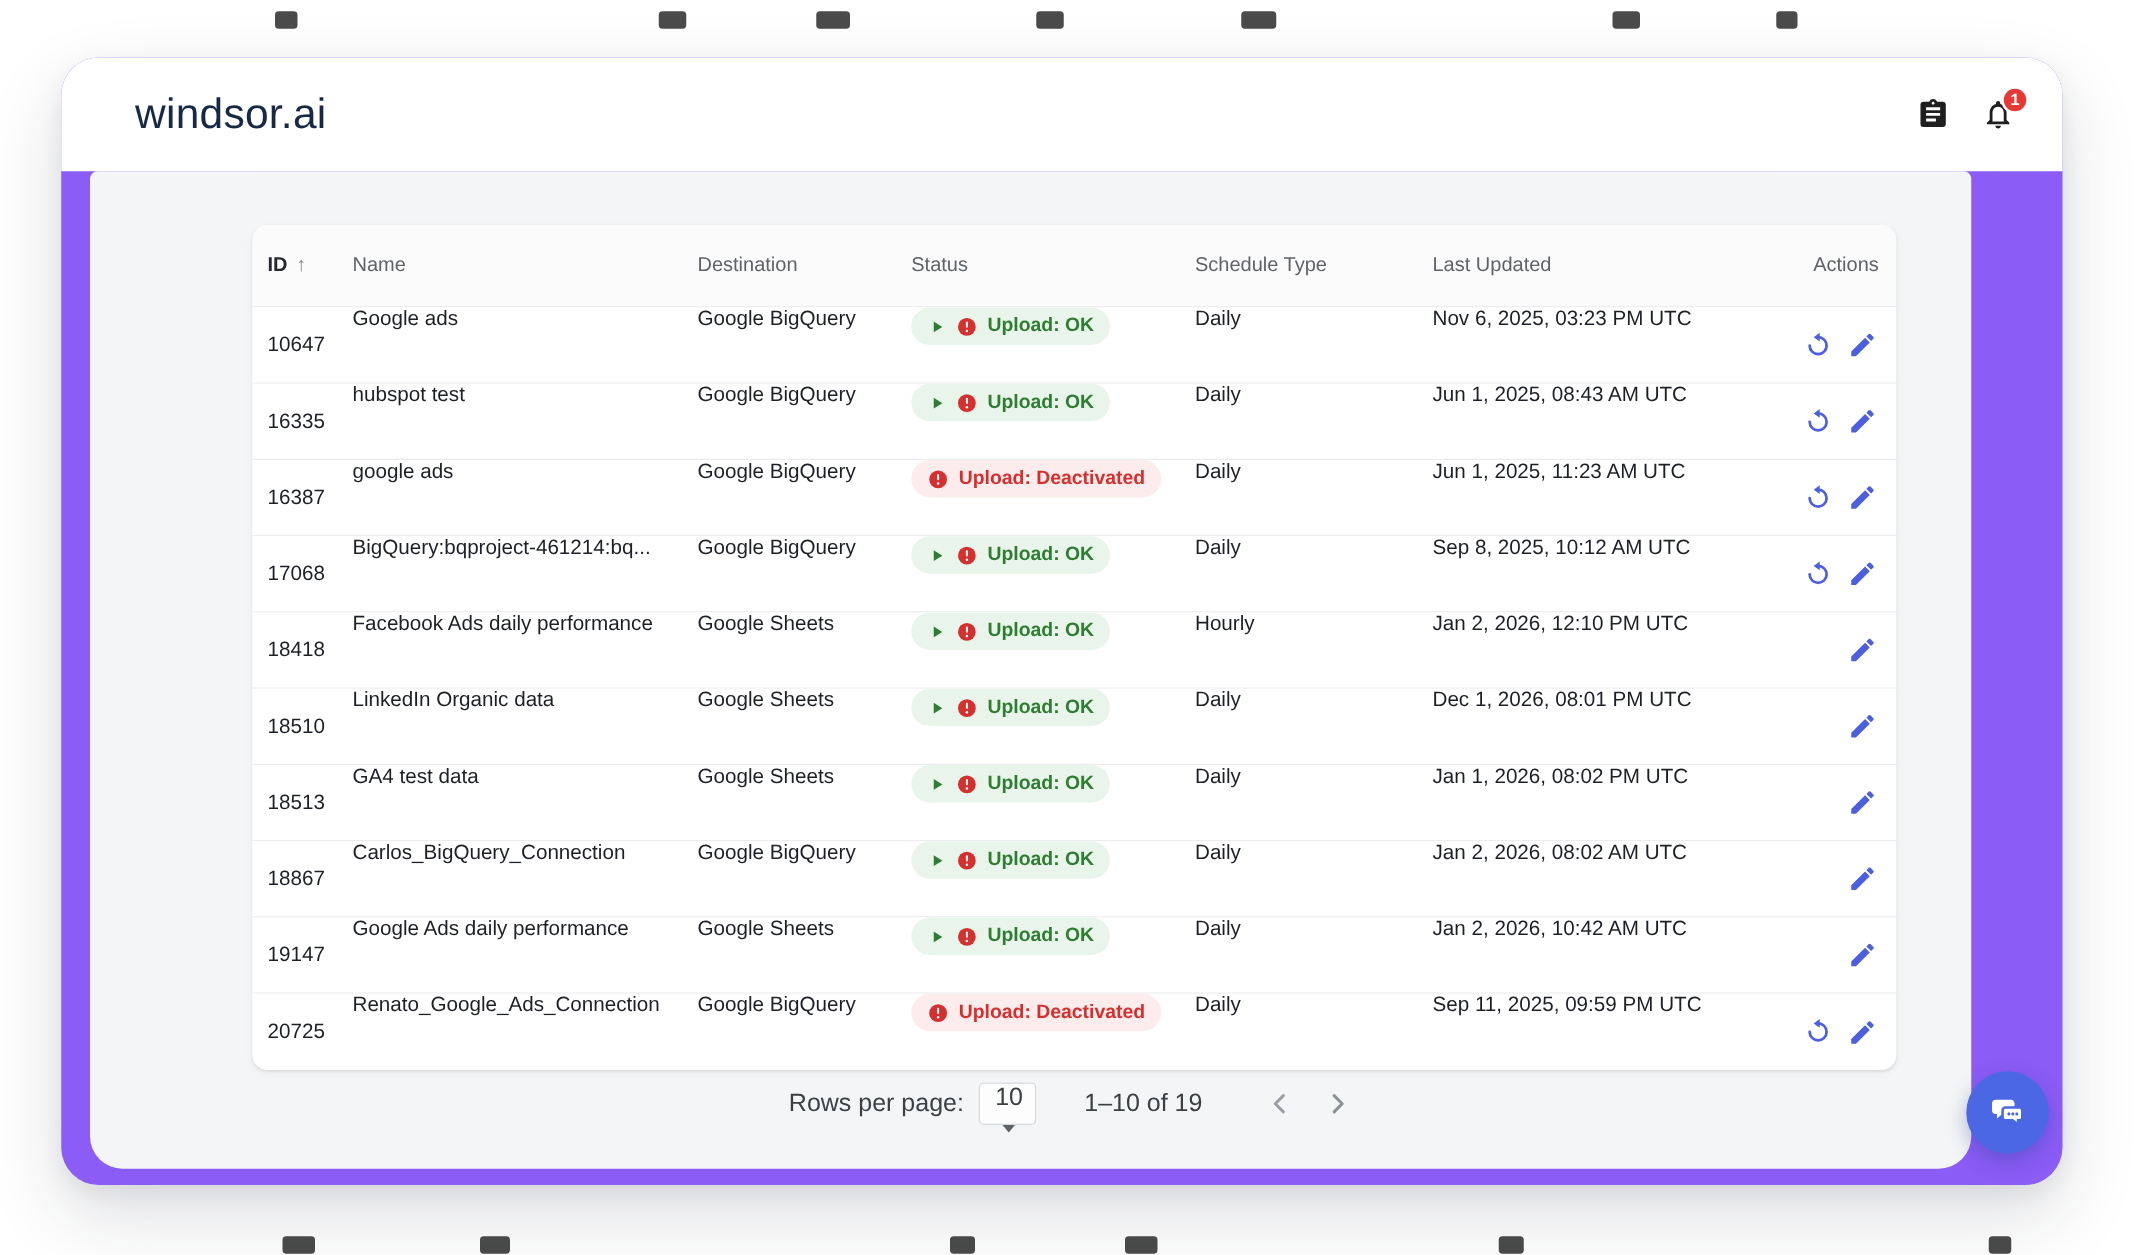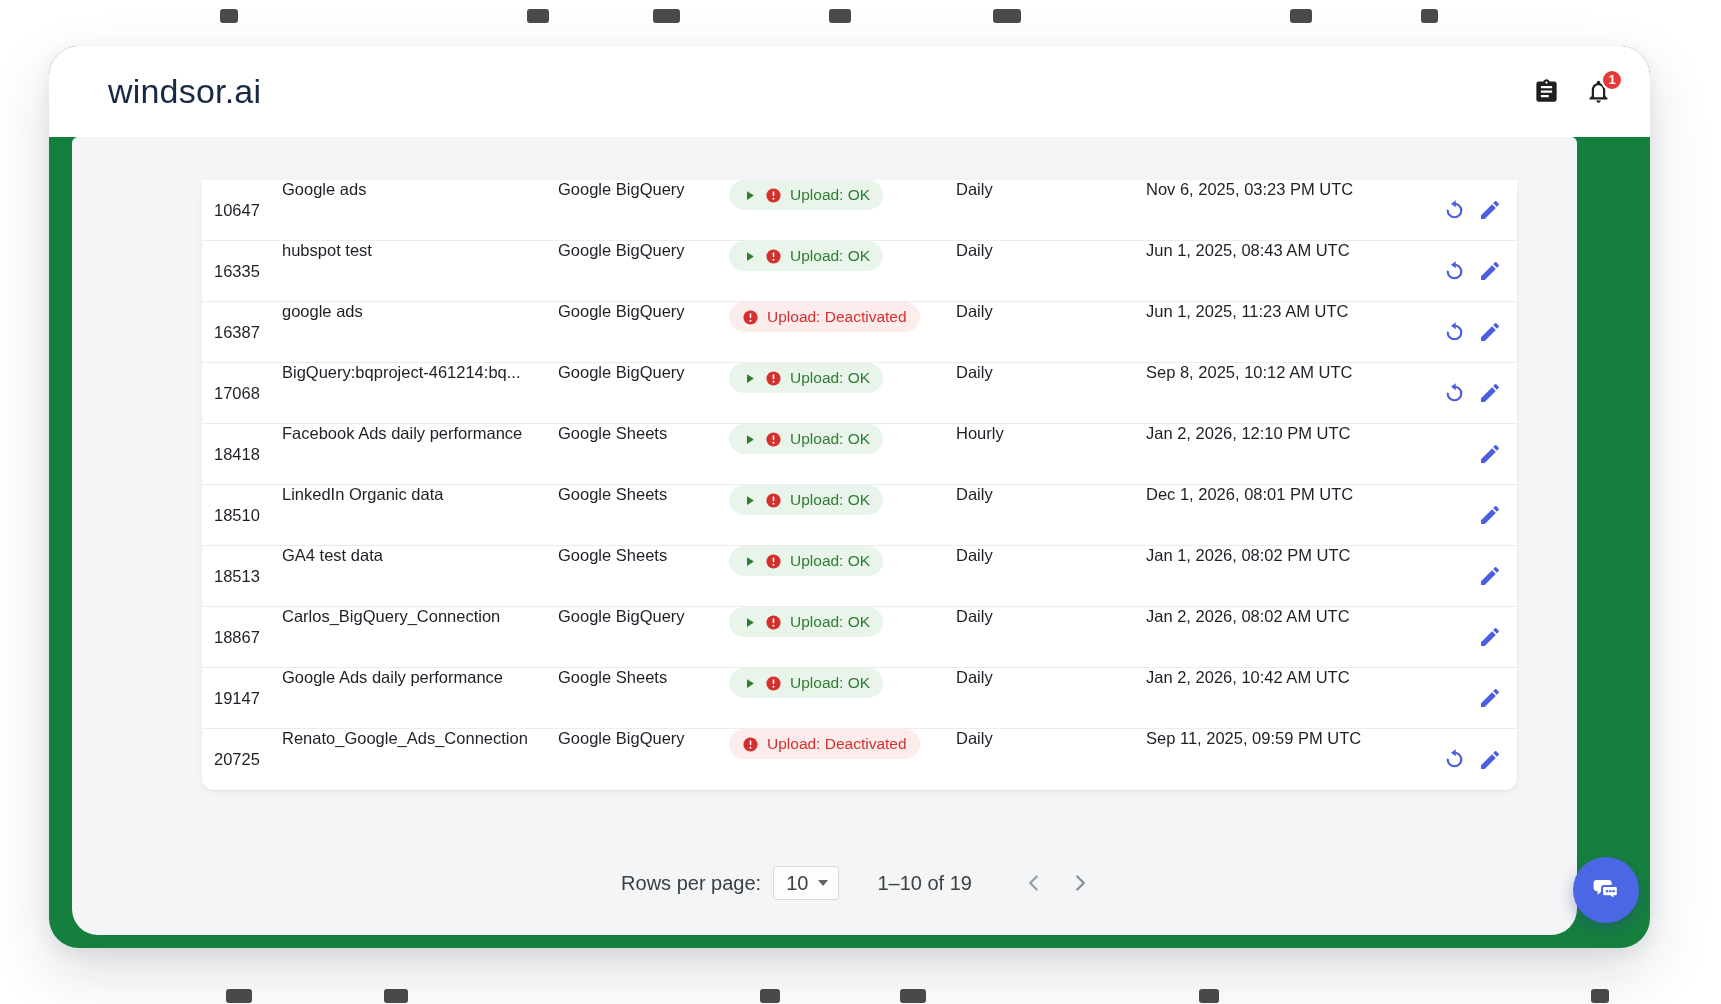--- a/index.html
+++ b/index.html
@@ -9,21 +9,21 @@
     font-family:"Liberation Sans","DejaVu Sans",sans-serif;
     -webkit-font-smoothing:antialiased;
   }
 
   
   .edge-mark { position:absolute; height:14px; background:#2b2b2b; opacity:.85; border-radius:3px; }
 
   
   .card {
     position:absolute; left:49px; top:46px; width:1601px; height:902px;
-    background:#15803d; border-radius:30px;
+    background:#8b5cf6; border-radius:30px;
     box-shadow:0 24px 60px rgba(25,35,55,.15), 0 6px 18px rgba(25,35,55,.07);
   }
 
   
   .app-header {
     position:absolute; left:0; top:0; width:100%; height:91px;
     display:flex; align-items:center; padding:0 30px 0 59px;
     border-radius:30px 30px 0 0; background:#fff;
   }
   .logo { font-size:34px; font-weight:500; color:#182945; letter-spacing:.2px; }
@@ -74,42 +74,42 @@
   .c-updated { width:290px; }
   .c-actions { flex:1; display:flex; align-items:center; justify-content:flex-end;
                padding-right:14px; gap:10px; }
   .thead .c-id { font-weight:700; color:#25282e; }
   .sort-arrow { margin-left:7px; color:#85898f; font-size:16px; font-weight:400; }
 
   
   .badge {
     display:inline-flex; align-items:center; gap:8px;
     height:30px; padding:0 13px; border-radius:15px;
-    font-size:15.5px; font-weight:400;
+    font-size:15.5px; font-weight:700;
   }
   .badge.ok          { background:#e9f5ea; color:#2e7d32; }
   .badge.deactivated { background:#fdecec; color:#d3302f; }
   .badge .icon-err { display:none; }
   .badge.deactivated .icon-err { display:flex; }
   .badge .bicon { display:flex; align-items:center; }
 
   
   .act-btn { width:26px; height:26px; border:none; background:transparent; cursor:pointer;
              display:flex; align-items:center; justify-content:center; padding:0; }
 
   
   .pagination {
     position:absolute; left:130px; top:722px; width:1315px; height:48px;
     display:flex; align-items:center; justify-content:center;
     font-size:20px; color:#3c4043;
   }
   .rpp-label { margin-right:12px; }
   .rpp-select {
     display:flex; align-items:center; gap:10px; height:34px; padding:0 10px 0 12px;
-    background:#fdfdfd; border:1px solid #d8dadd; border-radius:4px; cursor:pointer;
+    background:#fdfdfd; border:1px solid #d8dadd; border-radius:4px; cursor:pointer;flex-direction:column;
   }
   .caret-down { width:0; height:0; border-left:5px solid transparent; border-right:5px solid transparent;
                 border-top:6px solid #5f6368; }
   .range-label { margin-left:38px; }
   .pg-btn { border:none; background:transparent; cursor:pointer; width:36px; height:36px;
             display:flex; align-items:center; justify-content:center; }
   .pg-prev { margin-left:44px; }
   .pg-next { margin-left:10px; }
 
   
@@ -159,20 +159,32 @@
         </span>
         <span class="notif-badge">1</span>
       </button>
 
     </div>
   </div>
 
   <div class="content">
 
     <div class="table-card">
+      <div class="thead">
+        <div class="c-id">
+          <span>ID</span>
+          <span class="sort-arrow">↑</span>
+        </div>
+        <div class="c-name">Name</div>
+        <div class="c-dest">Destination</div>
+        <div class="c-status">Status</div>
+        <div class="c-sched">Schedule Type</div>
+        <div class="c-updated">Last Updated</div>
+        <div class="c-actions">Actions</div>
+      </div>
       <div>
           <div class="trow">
     <div class="c-id">10647</div>
     <div class="c-name">Google ads</div>
     <div class="c-dest">Google BigQuery</div>
     <div class="c-status">
       <span class="badge ok">
         <span class="bicon icon-play">
           <svg width="15" height="15" viewBox="0 0 24 24">
                     <path fill="#2e7d32" d="M8 5v14l11-7z"></path>

